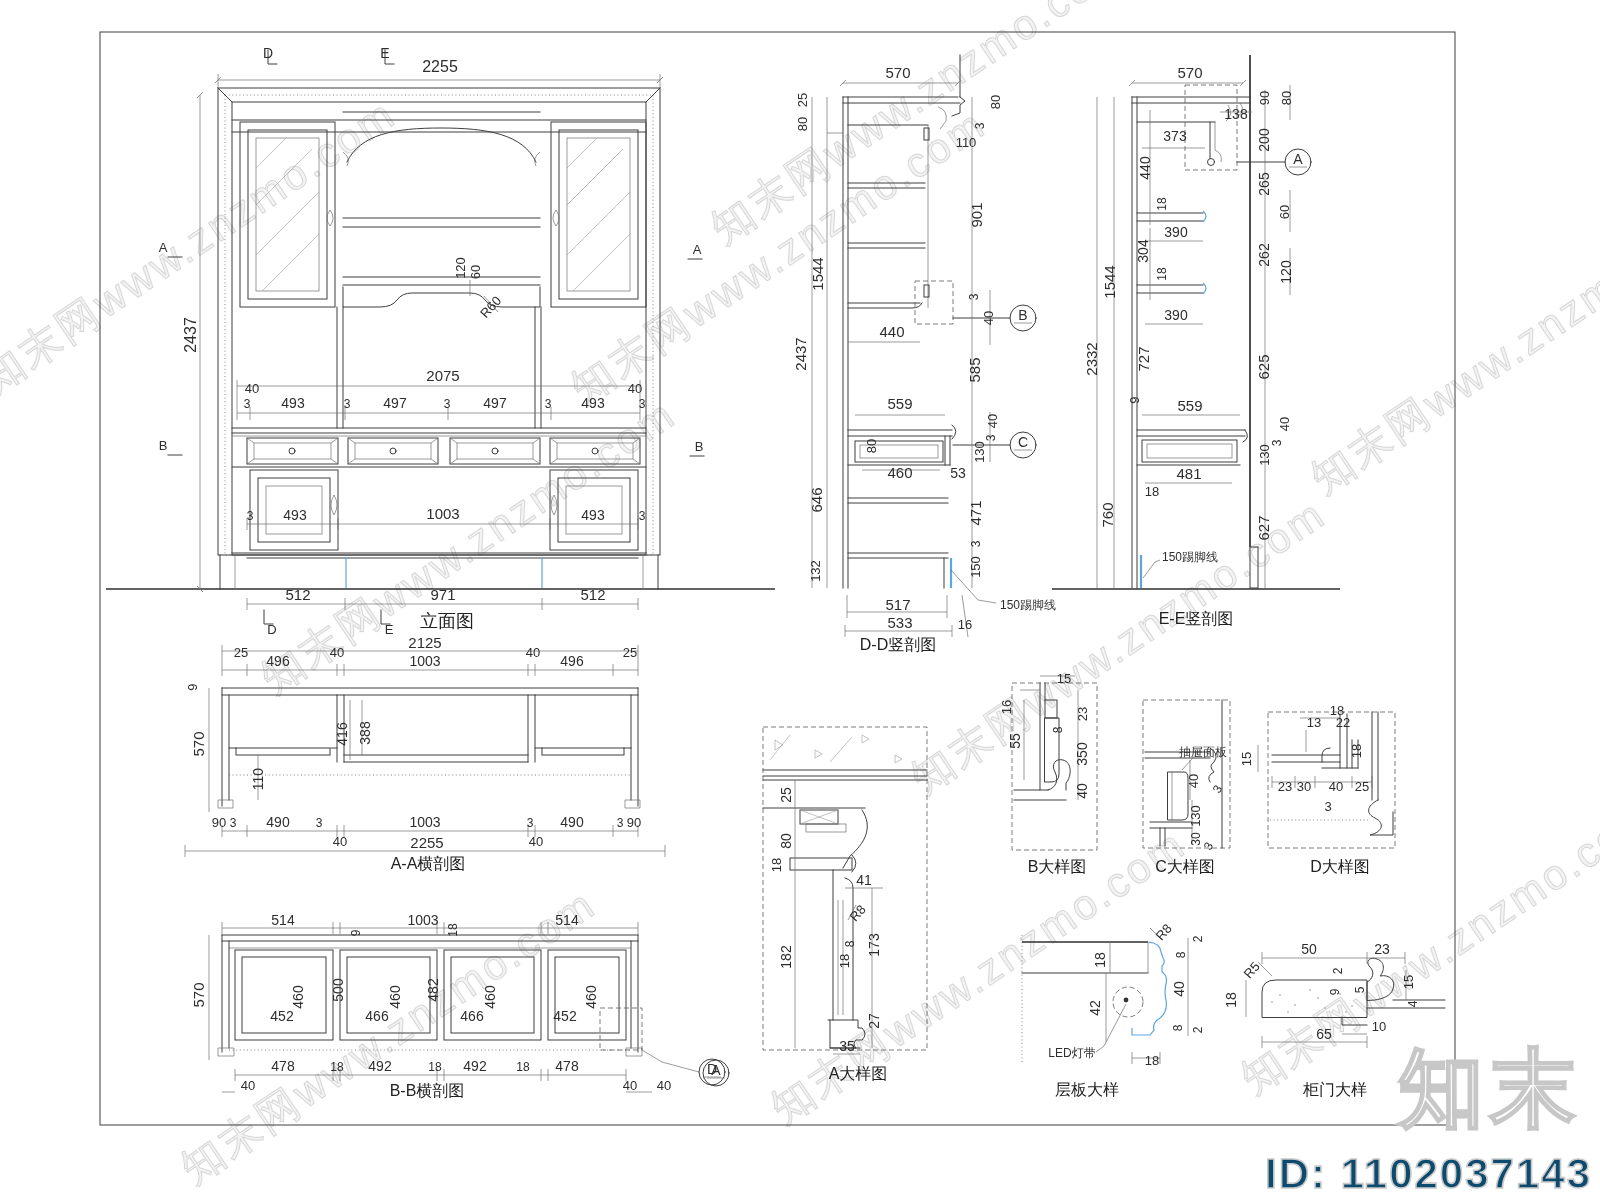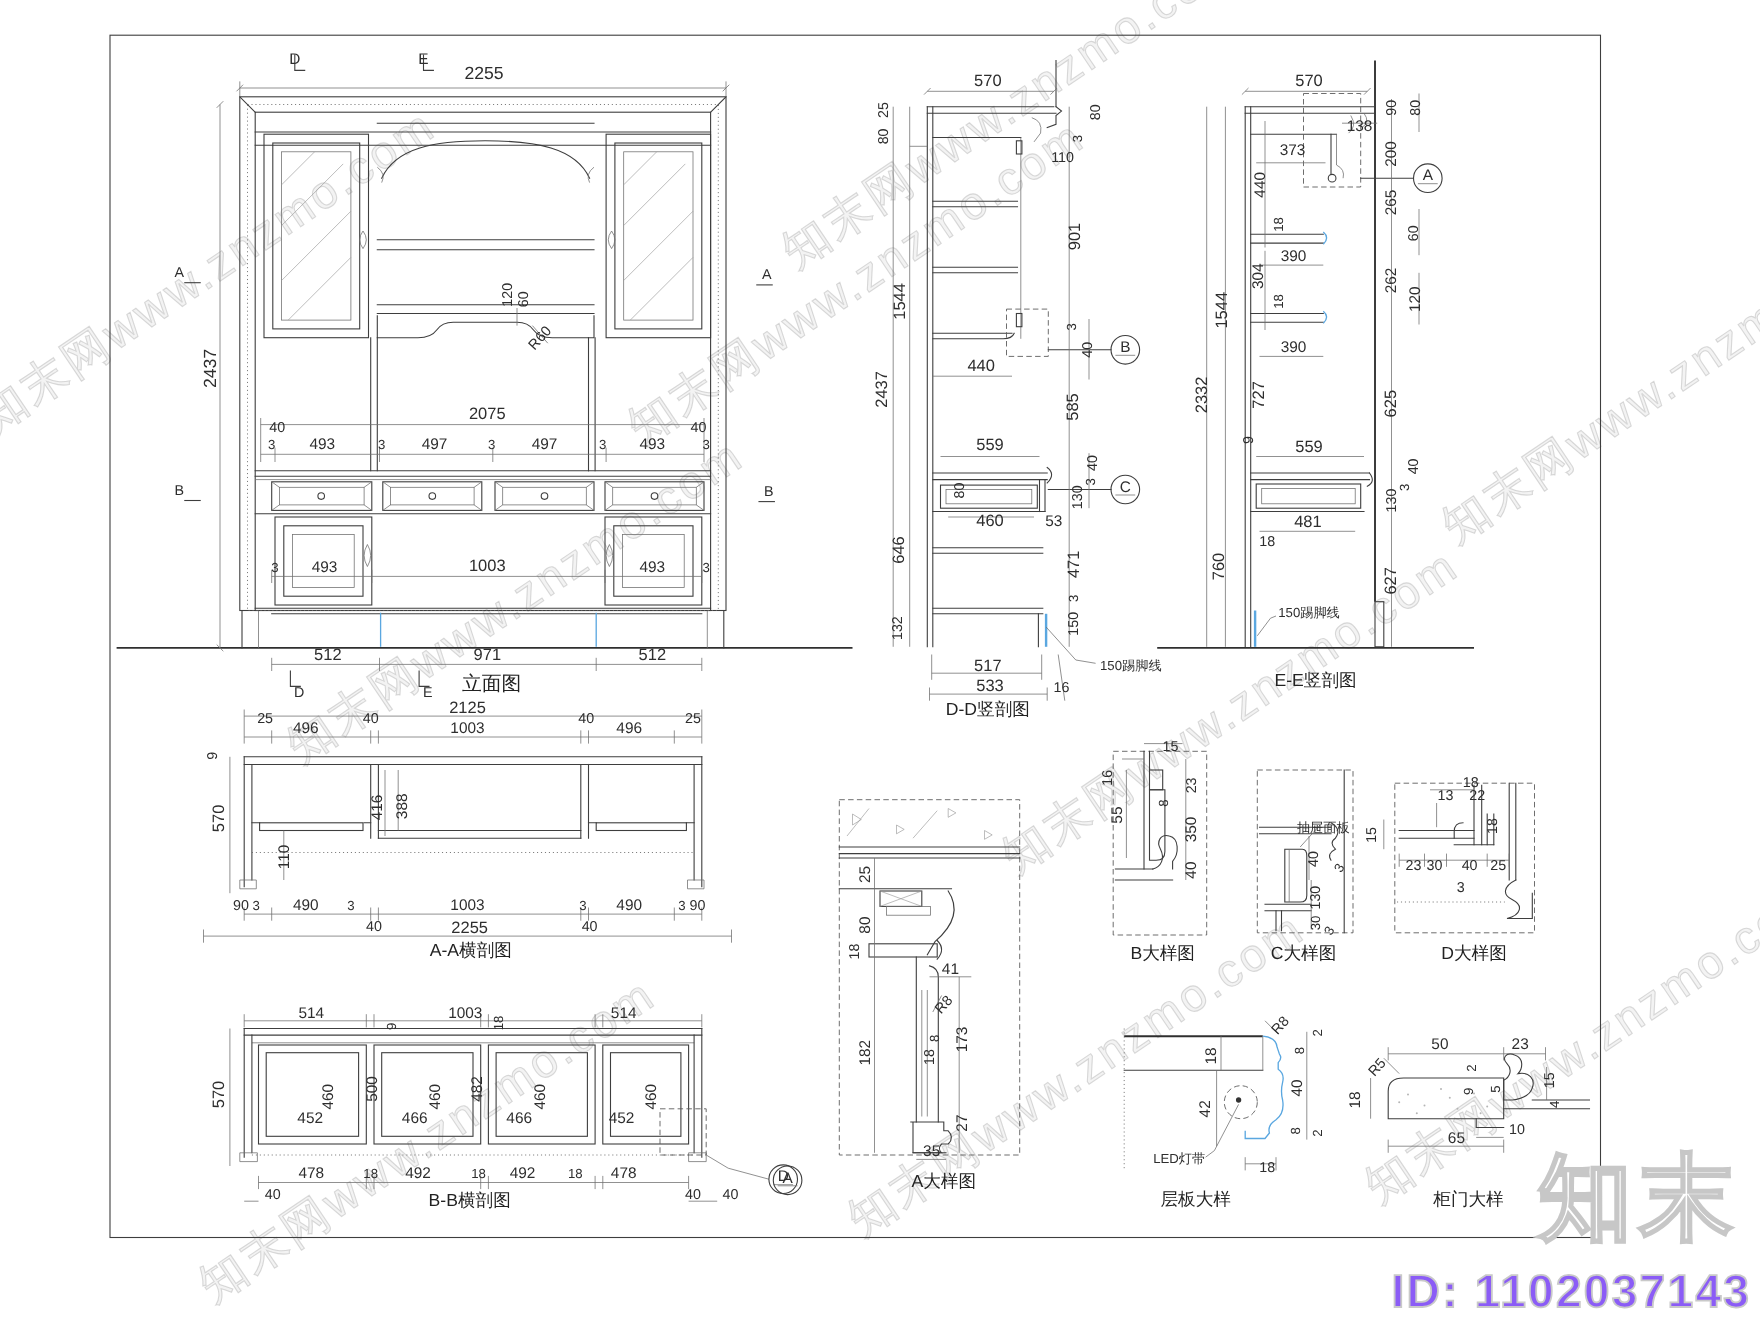--- a/index.html
+++ b/index.html
@@ -15,21 +15,21 @@
   .blue{stroke:#5aa7e0;stroke-width:2.2;fill:none;}
   .blueThin{stroke:#5aa7e0;stroke-width:1.2;fill:none;}
   .hatch{stroke:#9a9a9a;stroke-width:0.6;fill:none;}
   .vtitle{fill:#222;}
   .wm{position:absolute;font-size:42px;letter-spacing:3px;white-space:nowrap;
       color:rgba(140,140,140,0.10);-webkit-text-stroke:1px rgba(160,160,160,0.38);
       transform-origin:0 0;pointer-events:none;}
   .brandlogo{position:absolute;right:18px;bottom:52px;font-size:86px;font-weight:bold;
       color:#ffffff;-webkit-text-stroke:2px #c7c7c7;letter-spacing:6px;}
   .brandid{position:absolute;right:8px;bottom:2px;font-size:42px;font-weight:bold;
-      color:#8b5cf6;-webkit-text-stroke:1.6px #c9c9c9;letter-spacing:2px;}
+      color:#0c4a6e;-webkit-text-stroke:1.6px #c9c9c9;letter-spacing:2px;}
 </style>
 </head>
 <body>
 
 <div id="stage">
 
   <div id="wm-layer">
       <div class="wm" style="left: -30px; top: 360px; transform: rotate(-34deg);">知末网www.znzmo.com</div>
       <div class="wm" style="left: 250px; top: 660px; transform: rotate(-34deg);">知末网www.znzmo.com</div>
       <div class="wm" style="left: 560px; top: 370px; transform: rotate(-34deg);">知末网www.znzmo.com</div>

